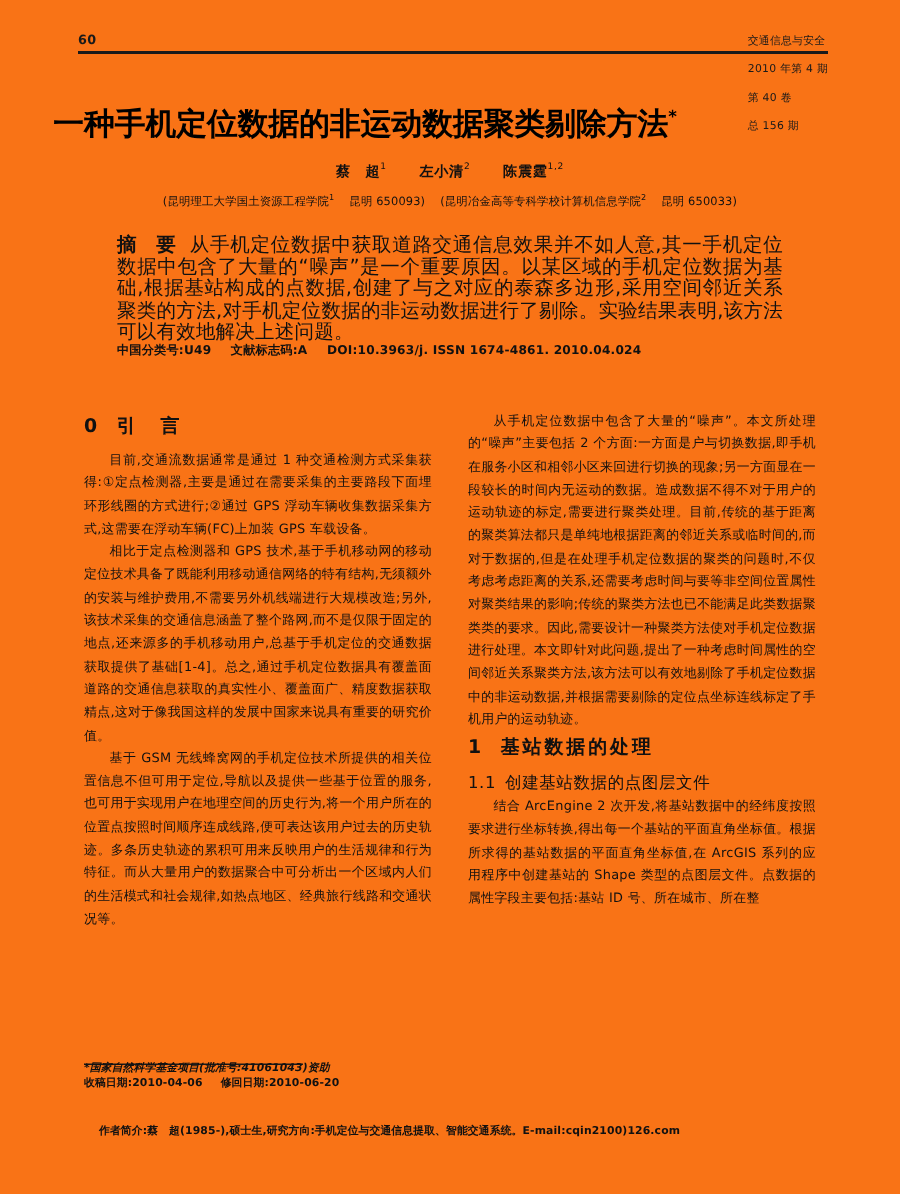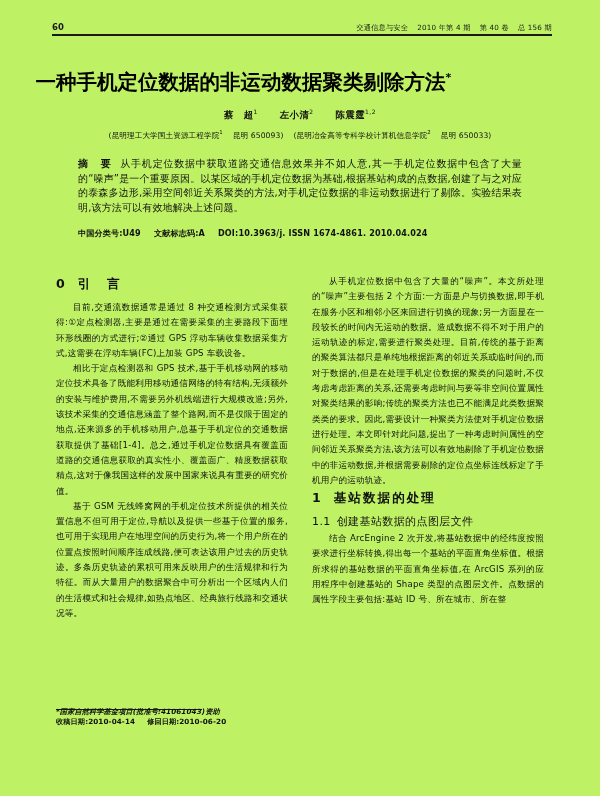--- a/index.html
+++ b/index.html
@@ -13,21 +13,21 @@
     font-family: "DejaVu Sans", "Liberation Sans", sans-serif;
     color: #111;
     position: relative;
     overflow: hidden;
   }
   .page {
     position: absolute;
     left: 0; top: 0;
     width: 600px;
     height: 796px;
-    background: #bef264;
+    background: #f97316;
   }
 
   
   .runhead {
     position: absolute;
     left: 52px; top: 22px;
     width: 500px;
     display: flex;
     align-items: baseline;
     justify-content: space-between;
@@ -36,20 +36,21 @@
     color: #1a1a1a;
   }
   .runhead .pg {
     font-size: 8.5px;
     font-weight: bold;
   }
   .runhead .rh-right {
     display: flex;
     gap: 9px;
     white-space: nowrap;
+    flex-direction: column;
   }
   .rule-top {
     position: absolute;
     left: 52px; top: 34px;
     width: 500px;
     height: 1.6px;
     background: #1a1a1a;
   }
 
   
@@ -87,21 +88,21 @@
     letter-spacing: 0.1px;
   }
   .affil sup { font-size: 5.4px; }
   .affil .gap { display: inline-block; width: 10px; }
 
   
   .abs-block {
     position: absolute;
     left: 78px; top: 157px;
     width: 444px;
-    font-size: 10px;
+    font-size: 13px;
     line-height: 14.6px;
     text-align: justify;
     letter-spacing: 0.15px;
   }
   .abs-block .lab {
     font-weight: bold;
     letter-spacing: 4px;
     margin-right: 5px;
   }
   .kw-block {
@@ -219,35 +220,36 @@
       <span class="seg"><span>中国分类号</span>:<span>U49</span></span>
       <span class="seg"><span>文献标志码</span>:<span>A</span></span>
       <span class="seg doi"><span>DOI</span>:<span>10.3963/j. ISSN 1674-4861. 2010.04.024</span></span>
     </div>
   </div>
 
   <div class="col left">
     <div class="h1">
       <span class="num">0</span><span>引　言</span>
     </div>
-    <p class="para">目前,交通流数据通常是通过 8 种交通检测方式采集获得:①定点检测器,主要是通过在需要采集的主要路段下面埋环形线圈的方式进行;②通过 GPS 浮动车辆收集数据采集方式,这需要在浮动车辆(FC)上加装 GPS 车载设备。</p>
+    <p class="para">目前,交通流数据通常是通过 1 种交通检测方式采集获得:①定点检测器,主要是通过在需要采集的主要路段下面埋环形线圈的方式进行;②通过 GPS 浮动车辆收集数据采集方式,这需要在浮动车辆(FC)上加装 GPS 车载设备。</p>
     <p class="para">相比于定点检测器和 GPS 技术,基于手机移动网的移动定位技术具备了既能利用移动通信网络的特有结构,无须额外的安装与维护费用,不需要另外机线端进行大规模改造;另外,该技术采集的交通信息涵盖了整个路网,而不是仅限于固定的地点,还来源多的手机移动用户,总基于手机定位的交通数据获取提供了基础[1-4]。总之,通过手机定位数据具有覆盖面道路的交通信息获取的真实性小、覆盖面广、精度数据获取精点,这对于像我国这样的发展中国家来说具有重要的研究价值。</p>
     <p class="para">基于 GSM 无线蜂窝网的手机定位技术所提供的相关位置信息不但可用于定位,导航以及提供一些基于位置的服务,也可用于实现用户在地理空间的历史行为,将一个用户所在的位置点按照时间顺序连成线路,便可表达该用户过去的历史轨迹。多条历史轨迹的累积可用来反映用户的生活规律和行为特征。而从大量用户的数据聚合中可分析出一个区域内人们的生活模式和社会规律,如热点地区、经典旅行线路和交通状况等。</p>
   </div>
 
   <div class="col right">
     <p class="para">从手机定位数据中包含了大量的“噪声”。本文所处理的“噪声”主要包括 2 个方面:一方面是户与切换数据,即手机在服务小区和相邻小区来回进行切换的现象;另一方面显在一段较长的时间内无运动的数据。造成数据不得不对于用户的运动轨迹的标定,需要进行聚类处理。目前,传统的基于距离的聚类算法都只是单纯地根据距离的邻近关系或临时间的,而对于数据的,但是在处理手机定位数据的聚类的问题时,不仅考虑考虑距离的关系,还需要考虑时间与要等非空间位置属性对聚类结果的影响;传统的聚类方法也已不能满足此类数据聚类类的要求。因此,需要设计一种聚类方法使对手机定位数据进行处理。本文即针对此问题,提出了一种考虑时间属性的空间邻近关系聚类方法,该方法可以有效地剔除了手机定位数据中的非运动数据,并根据需要剔除的定位点坐标连线标定了手机用户的运动轨迹。</p>
     <div class="h1">
       <span class="num">1</span><span>基站数据的处理</span>
     </div>
     <div class="h2">
       <span class="num">1.1</span><span>创建基站数据的点图层文件</span>
     </div>
     <p class="para">结合 ArcEngine 2 次开发,将基站数据中的经纬度按照要求进行坐标转换,得出每一个基站的平面直角坐标值。根据所求得的基站数据的平面直角坐标值,在 ArcGIS 系列的应用程序中创建基站的 Shape 类型的点图层文件。点数据的属性字段主要包括:基站 ID 号、所在城市、所在整</p>
   </div>
 
   <div class="fn-rule"></div>
   <div class="fn l1">
-    <span>收稿日期</span>:<span>2010-04-14</span><span class="gap"></span><span>修回日期</span>:<span>2010-06-20</span>
+    <span>收稿日期</span>:<span>2010-04-06</span><span class="gap"></span><span>修回日期</span>:<span>2010-06-20</span>
   </div>
   <div class="fn l2">*国家自然科学基金项目(批准号:41061043)资助</div>
+  <div class="fn l3">作者简介:蔡　超(1985-),硕士生,研究方向:手机定位与交通信息提取、智能交通系统。E-mail:cqin2100)126.com</div>
 
 </div>
 
 </body></html>

